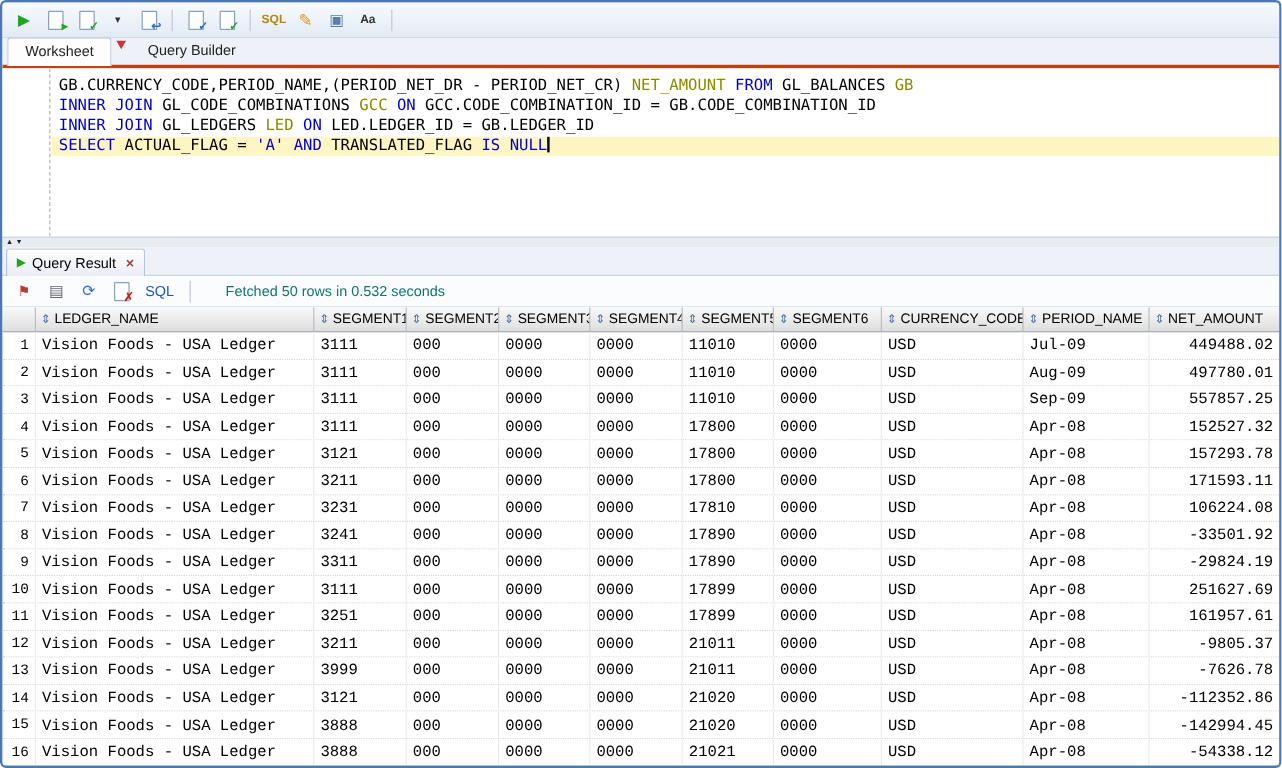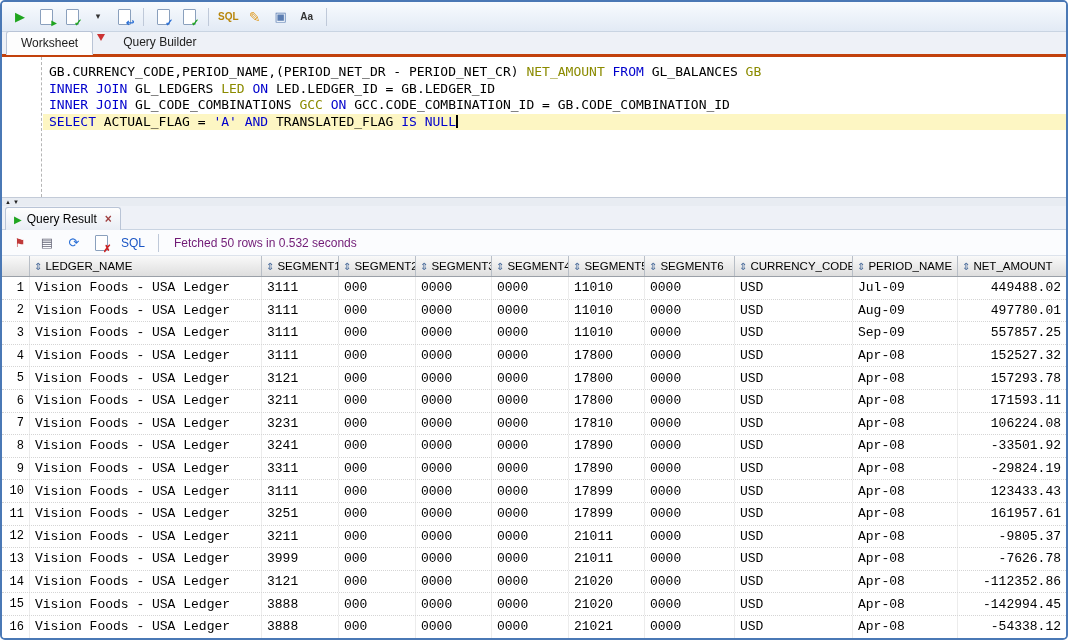--- a/index.html
+++ b/index.html
@@ -54,21 +54,21 @@
   .rtab{height:23px;background:linear-gradient(#fefefe,#e9edf4);border:1px solid #b9c4d6;border-bottom:none;
     border-radius:3px 3px 0 0;display:flex;align-items:center;gap:5px;padding:0 8px;margin-bottom:-1px}
   .rtab .play{color:#1fa51f;font-size:10px}
   .rtab .close{color:#a04040;font-size:12px;font-weight:bold;margin-left:3px}
 
   
   .rtoolbar{height:26px;flex:0 0 26px;display:flex;align-items:center;padding:0 6px;gap:3px;
     background:#fbfcfe;border-bottom:1px solid #dde3ec}
   #rticons{display:flex;align-items:center;gap:3px}
   .sql-label{color:#1a55c4;font-size:12px;margin:0 5px}
-  .status{font-size:12px;color:#701a75;margin-left:7px}
+  .status{font-size:12px;color:#0f766e;margin-left:21px}
 
   
   .grid{flex:1;overflow:hidden;display:flex;flex-direction:column;
     font-family:"Liberation Mono","DejaVu Sans Mono",monospace;font-size:13px}
   .g-head{display:flex;height:21px;flex:0 0 21px;background:linear-gradient(#f9f9f9,#dedede);
     border-bottom:1px solid #9aa0a8;font-family:"Liberation Sans",sans-serif;font-size:11.5px;color:#000}
   .g-hc{display:flex;align-items:center;gap:3px;padding:0 4px;border-right:1px solid #b8bec6;
     overflow:hidden;white-space:nowrap;flex:0 0 auto}
   .sorter{color:#4a6b9a;font-size:10px}
   .g-body{flex:1;overflow:hidden}
@@ -129,22 +129,22 @@
     <div class="tab-marker"></div>
     <div class="tab plain">
       <span>Query Builder</span>
     </div>
   </div>
 
   <div class="editor">
     <div class="gutter"></div>
     <div class="code" id="code">
         <div class="line"><span class="sg-id">GB.CURRENCY_CODE,PERIOD_NAME,(PERIOD_NET_DR - PERIOD_NET_CR) </span><span class="sg-alias">NET_AMOUNT</span><span class="sg-id"> </span><span class="sg-kw">FROM</span><span class="sg-id"> GL_BALANCES </span><span class="sg-alias">GB</span></div>
+        <div class="line"><span class="sg-kw">INNER JOIN</span><span class="sg-id"> GL_CODE_COMBINATIONS </span><span class="sg-alias">GCC</span><span class="sg-id"> </span><span class="sg-kw">ON</span><span class="sg-id"> GCC.CODE_COMBINATION_ID = GB.CODE_COMBINATION_ID</span></div>
         <div class="line"><span class="sg-kw">INNER JOIN</span><span class="sg-id"> GL_LEDGERS </span><span class="sg-alias">LED</span><span class="sg-id"> </span><span class="sg-kw">ON</span><span class="sg-id"> LED.LEDGER_ID = GB.LEDGER_ID</span></div>
-        <div class="line"><span class="sg-kw">INNER JOIN</span><span class="sg-id"> GL_CODE_COMBINATIONS </span><span class="sg-alias">GCC</span><span class="sg-id"> </span><span class="sg-kw">ON</span><span class="sg-id"> GCC.CODE_COMBINATION_ID = GB.CODE_COMBINATION_ID</span></div>
         <div class="line current"><span class="sg-kw">SELECT</span><span class="sg-id"> ACTUAL_FLAG = </span><span class="sg-str">'A'</span><span class="sg-id"> </span><span class="sg-kw">AND</span><span class="sg-id"> TRANSLATED_FLAG </span><span class="sg-kw">IS NULL</span><span class="caret"></span></div>
       </div>
   </div>
 
   <div class="splitter">
     <span class="split-arrow">▲</span>
     <span class="split-arrow">▼</span>
   </div>
 
   <div class="rtabbar">
@@ -337,21 +337,21 @@
           <div class="g-c w0 num">10</div>
           <div class="g-c w1">Vision Foods - USA Ledger</div>
           <div class="g-c w2">3111</div>
           <div class="g-c w3">000</div>
           <div class="g-c w4">0000</div>
           <div class="g-c w5">0000</div>
           <div class="g-c w6">17899</div>
           <div class="g-c w7">0000</div>
           <div class="g-c w8">USD</div>
           <div class="g-c w9">Apr-08</div>
-          <div class="g-c w10 right">123433.43</div>
+          <div class="g-c w10 right">251627.69</div>
         </div>
         <div class="g-row">
           <div class="g-c w0 num">11</div>
           <div class="g-c w1">Vision Foods - USA Ledger</div>
           <div class="g-c w2">3251</div>
           <div class="g-c w3">000</div>
           <div class="g-c w4">0000</div>
           <div class="g-c w5">0000</div>
           <div class="g-c w6">17899</div>
           <div class="g-c w7">0000</div>

